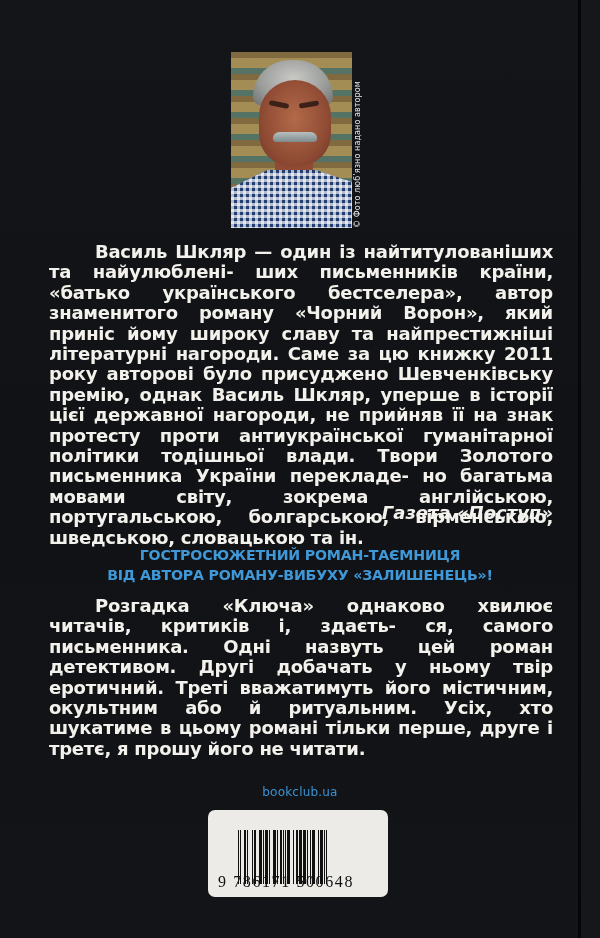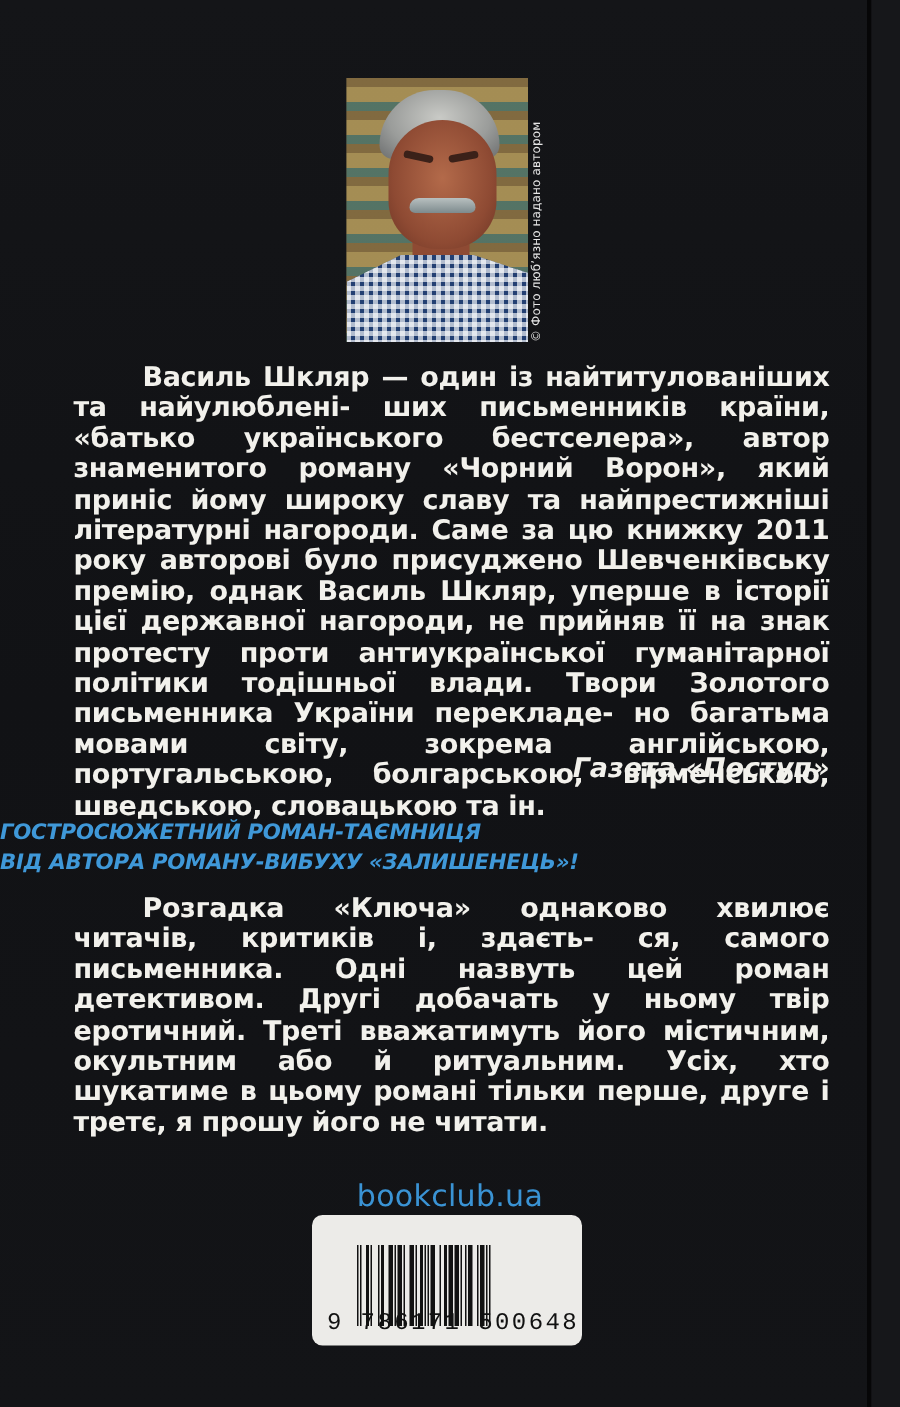--- a/index.html
+++ b/index.html
@@ -80,48 +80,48 @@
     .p1 { top: 242px; }
     .p2 { top: 466px; text-align: right; text-align-last: right; }
     .p3 { top: 596px; }
     .source {
       position: absolute; right: 47px; font-style: italic; font-weight: bold;
       font-size: 18px; line-height: 20px; color: #f2f1ec;
     }
     .src1 { top: 503px; }
     .src2 { top: 694px; }
     .headline {
-      position: absolute; left: 0; width: 600px; 
+      position: absolute; left: 0; width: 600px; text-align: center;
       font-size: 14.2px; line-height: 19px; font-weight: bold;
-      color: #3f98d8; letter-spacing: -0.2px; font-style: italic;
+      color: #3f98d8; letter-spacing: -0.2px;
     }
     .h1 { top: 546px; }
     .h2 { top: 566px; }
     .site {
       position: absolute; left: 0; width: 600px; top: 785px; text-align: center;
-      font-size: 20px; color: #3a93d4; letter-spacing: 0.2px;
+      font-size: 12px; color: #3a93d4; letter-spacing: 0.2px;
     }
     .barcode-label {
       position: absolute; left: 208px; top: 810px; width: 180px; height: 87px;
       background: #ecebe8; border-radius: 7px;
     }
     .isbn-text {
       position: absolute; left: 0; top: 3px; width: 180px; text-align: center;
       font-family: "Liberation Sans", sans-serif;
       font-size: 12px; color: #111; letter-spacing: 0.1px;
     }
     .bars {
       position: absolute; left: 30px; top: 20px; width: 140px; height: 54px;
       display: flex; align-items: stretch;
     }
     .bars span { display: block; background: #111; height: 100%; }
     .bars span.gap { background: transparent; }
     .digits {
       position: absolute; left: 10px; top: 63px; width: 170px;
-      font-family: Liberation Mono, monospace; font-size: 16px; color: #111;
+      font-family: Liberation Serif, serif; font-size: 16px; color: #111;
       letter-spacing: 1.6px; white-space: nowrap;
     }
   </style>
 </head>
 <body>
 
 <div class="cover">
   <div class="spine-line"></div>
   <div class="spine-right"></div>
 

